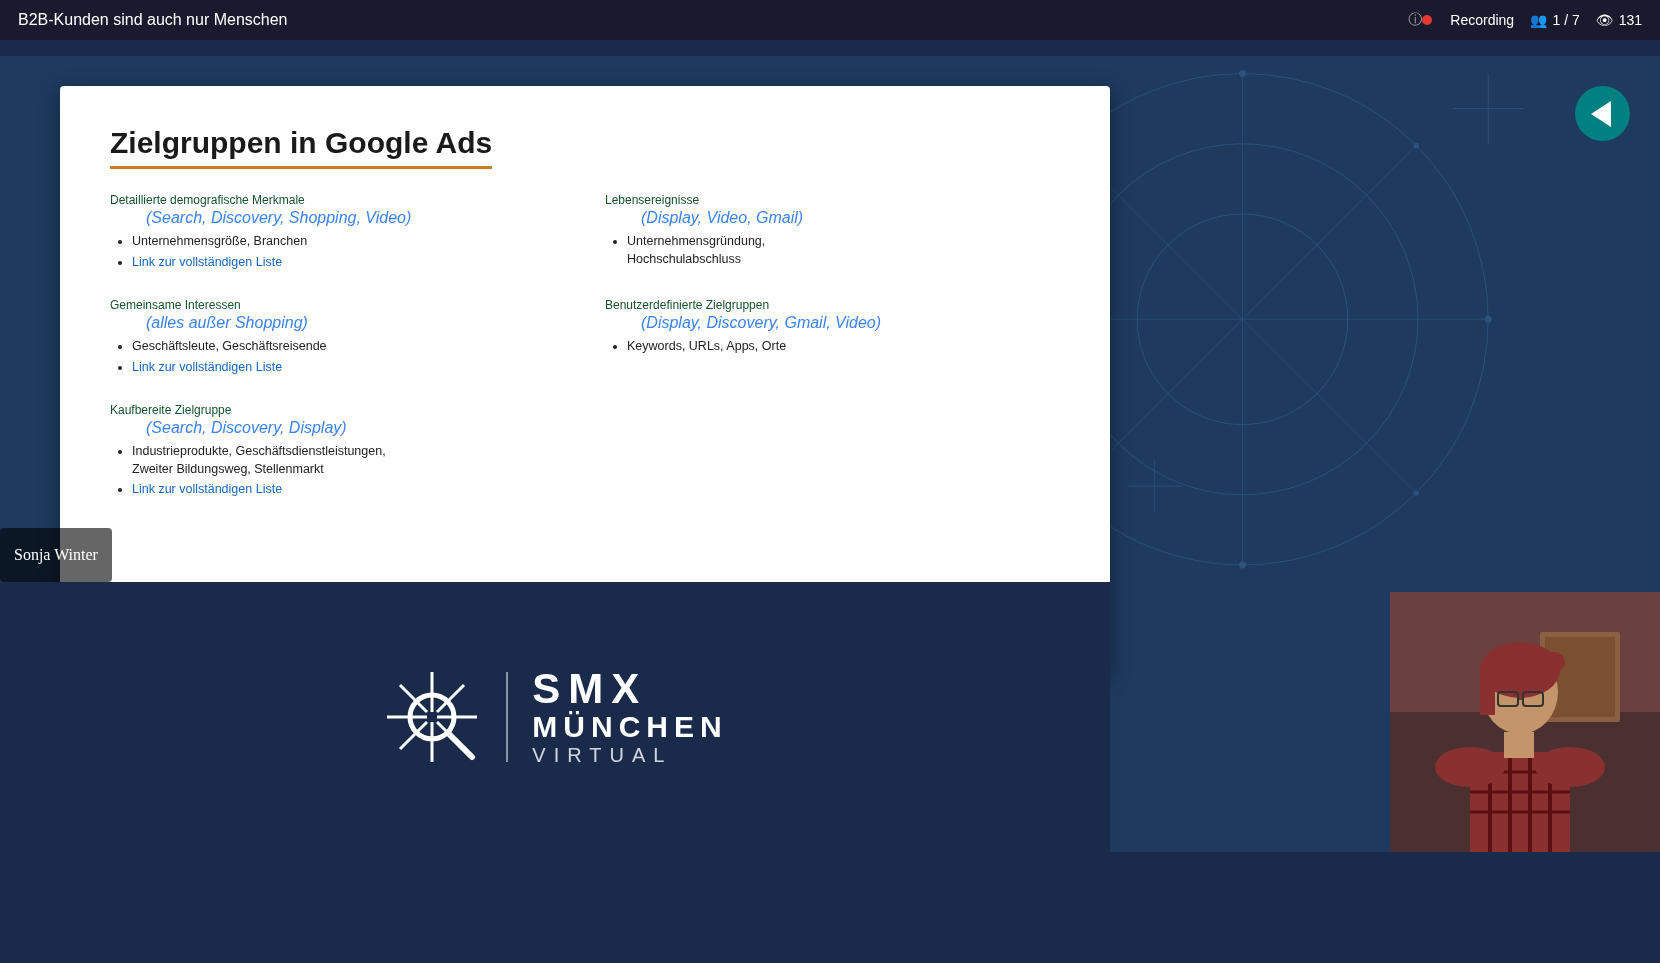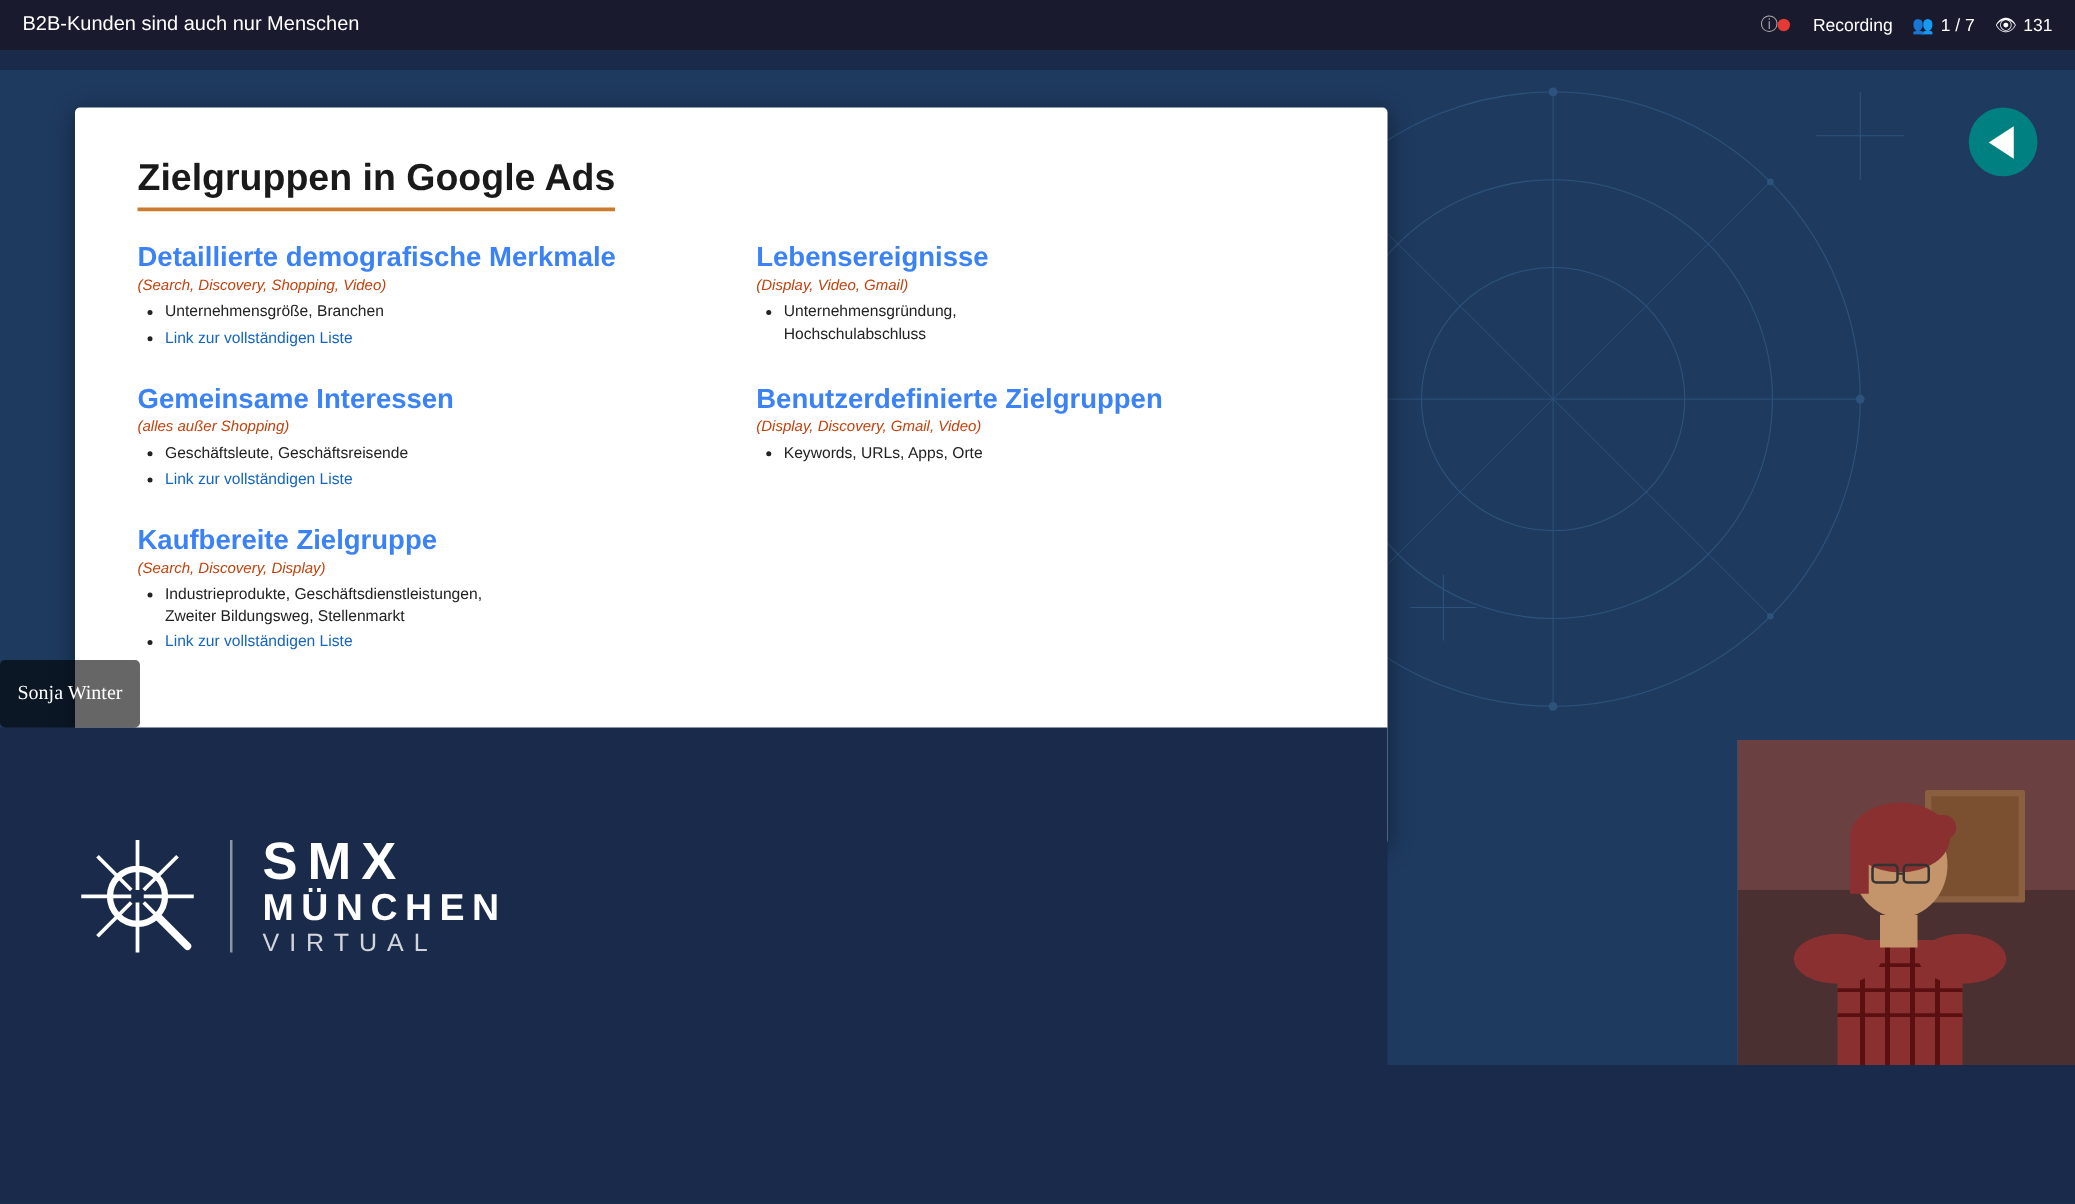--- a/index.html
+++ b/index.html
@@ -122,31 +122,32 @@
       display: grid;
       grid-template-columns: 1fr 1fr;
       gap: 10px 40px;
     }
 
     .slide-section {
       margin-bottom: 14px;
     }
 
     .section-heading {
-      font-size: 22px;
-      font-weight: 700;
+      font-size: 12px;
+      font-weight: 400;
+      color: #14532d;
+      margin-bottom: 2px;
+    }
+
+    .section-subheading {
+      font-size: 16px;
       color: #3b82f6;
-      margin-bottom: 2px;
-    }
-
-    .section-subheading {
-      font-size: 12px;
-      color: #c2410c;
       font-style: italic;
       margin-bottom: 6px;
+      margin-left: 36px;
     }
 
     .section-list {
       list-style: disc;
       padding-left: 22px;
     }
 
     .section-list li {
       font-size: 12.5px;
       color: #222;
@@ -194,22 +195,23 @@
     
     #bottom-branding {
       position: absolute;
       bottom: 0;
       left: 0;
       width: 1110px;
       height: 270px;
       background: #1a2a4a;
       display: flex;
       align-items: center;
-      padding: 20px 60px;
+      padding: 20px 45px;
       gap: 30px;
+      justify-content: center;
     }
 
     #smx-logo-area {
       display: flex;
       align-items: center;
       gap: 24px;
     }
 
     #smx-magnifier {
       width: 100px;

